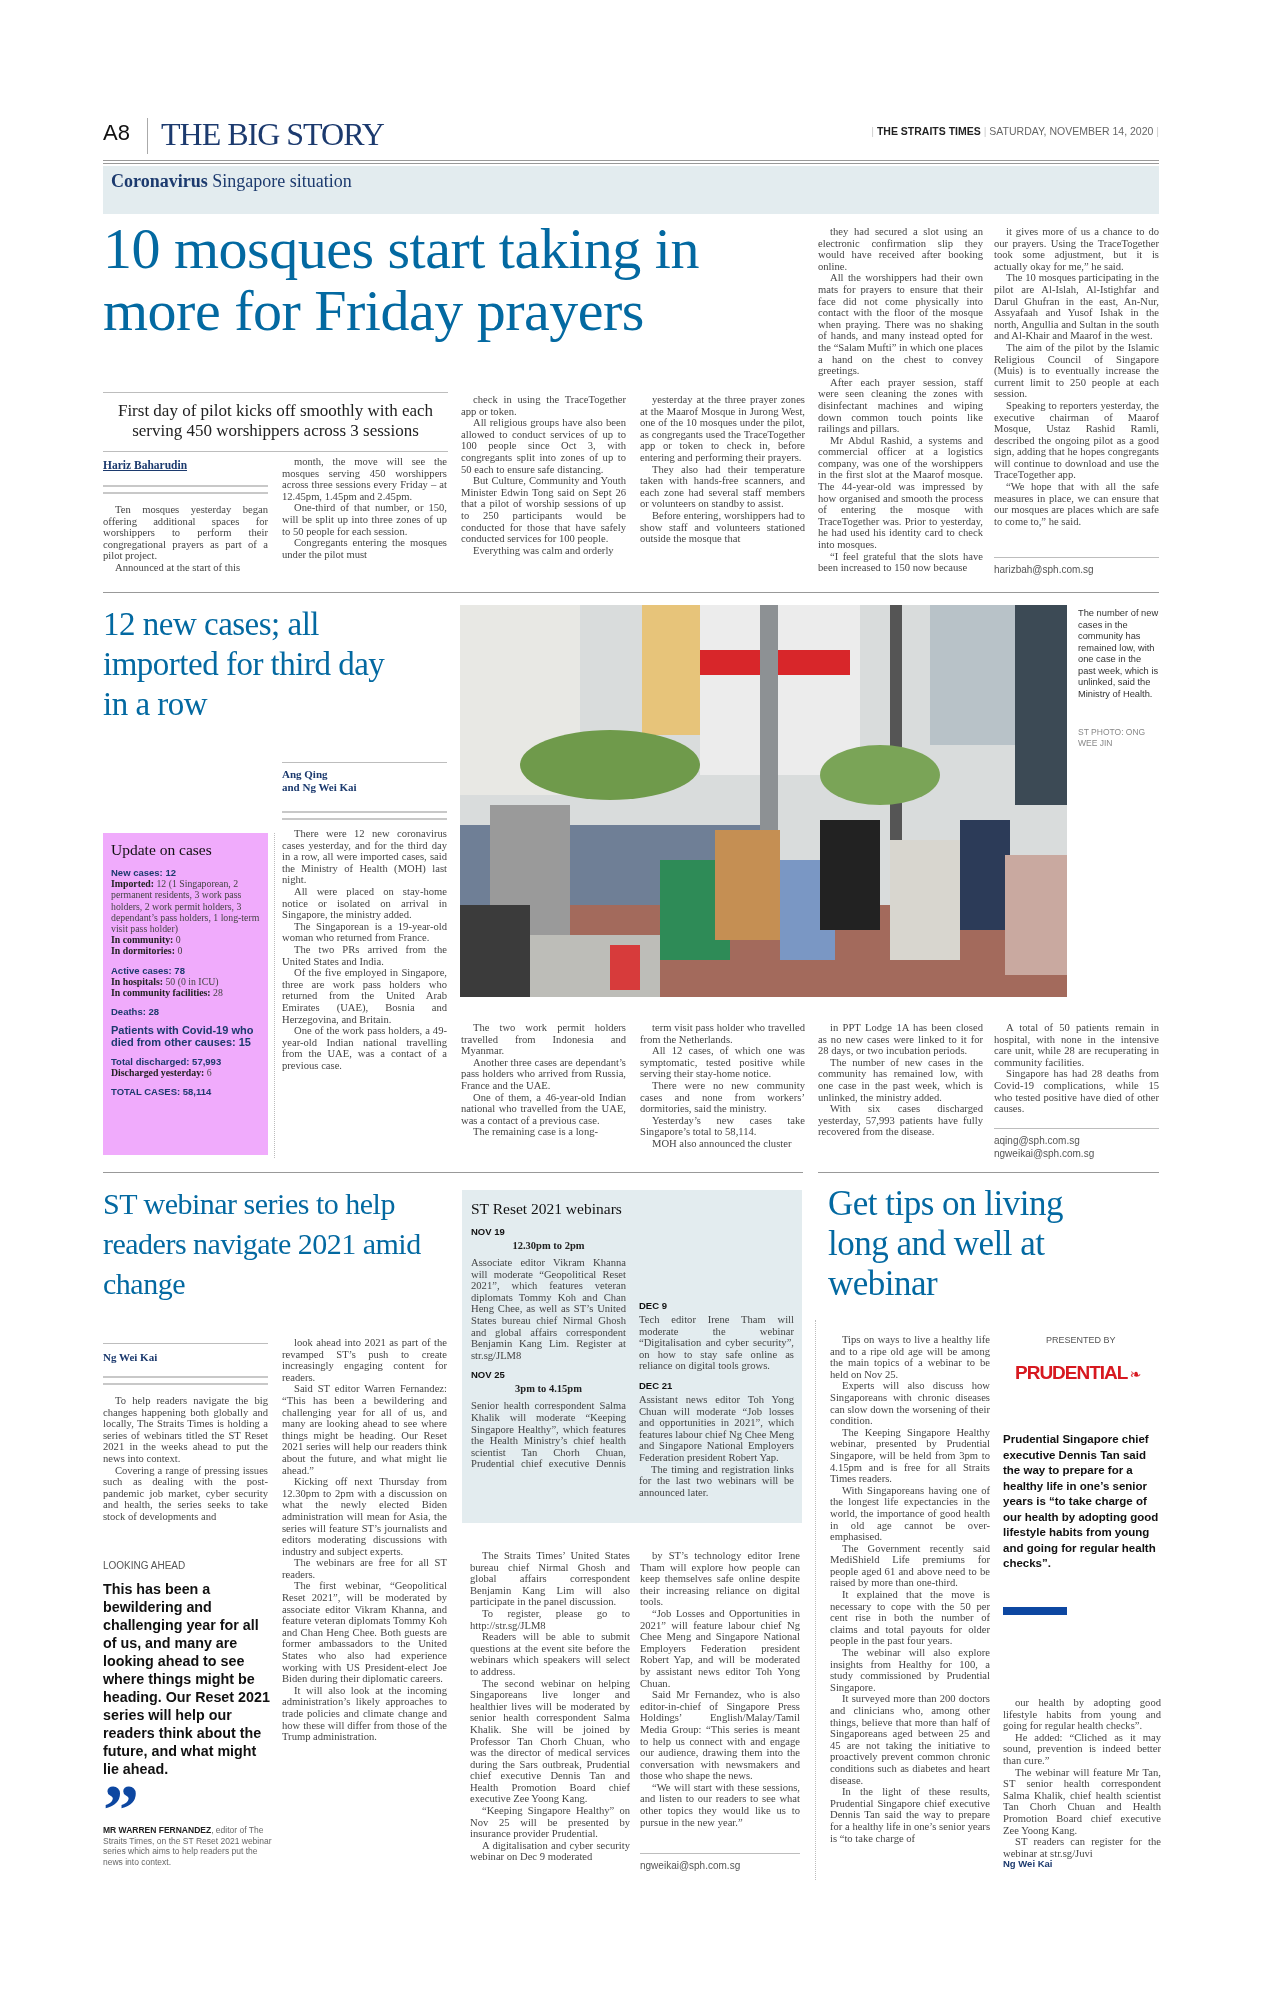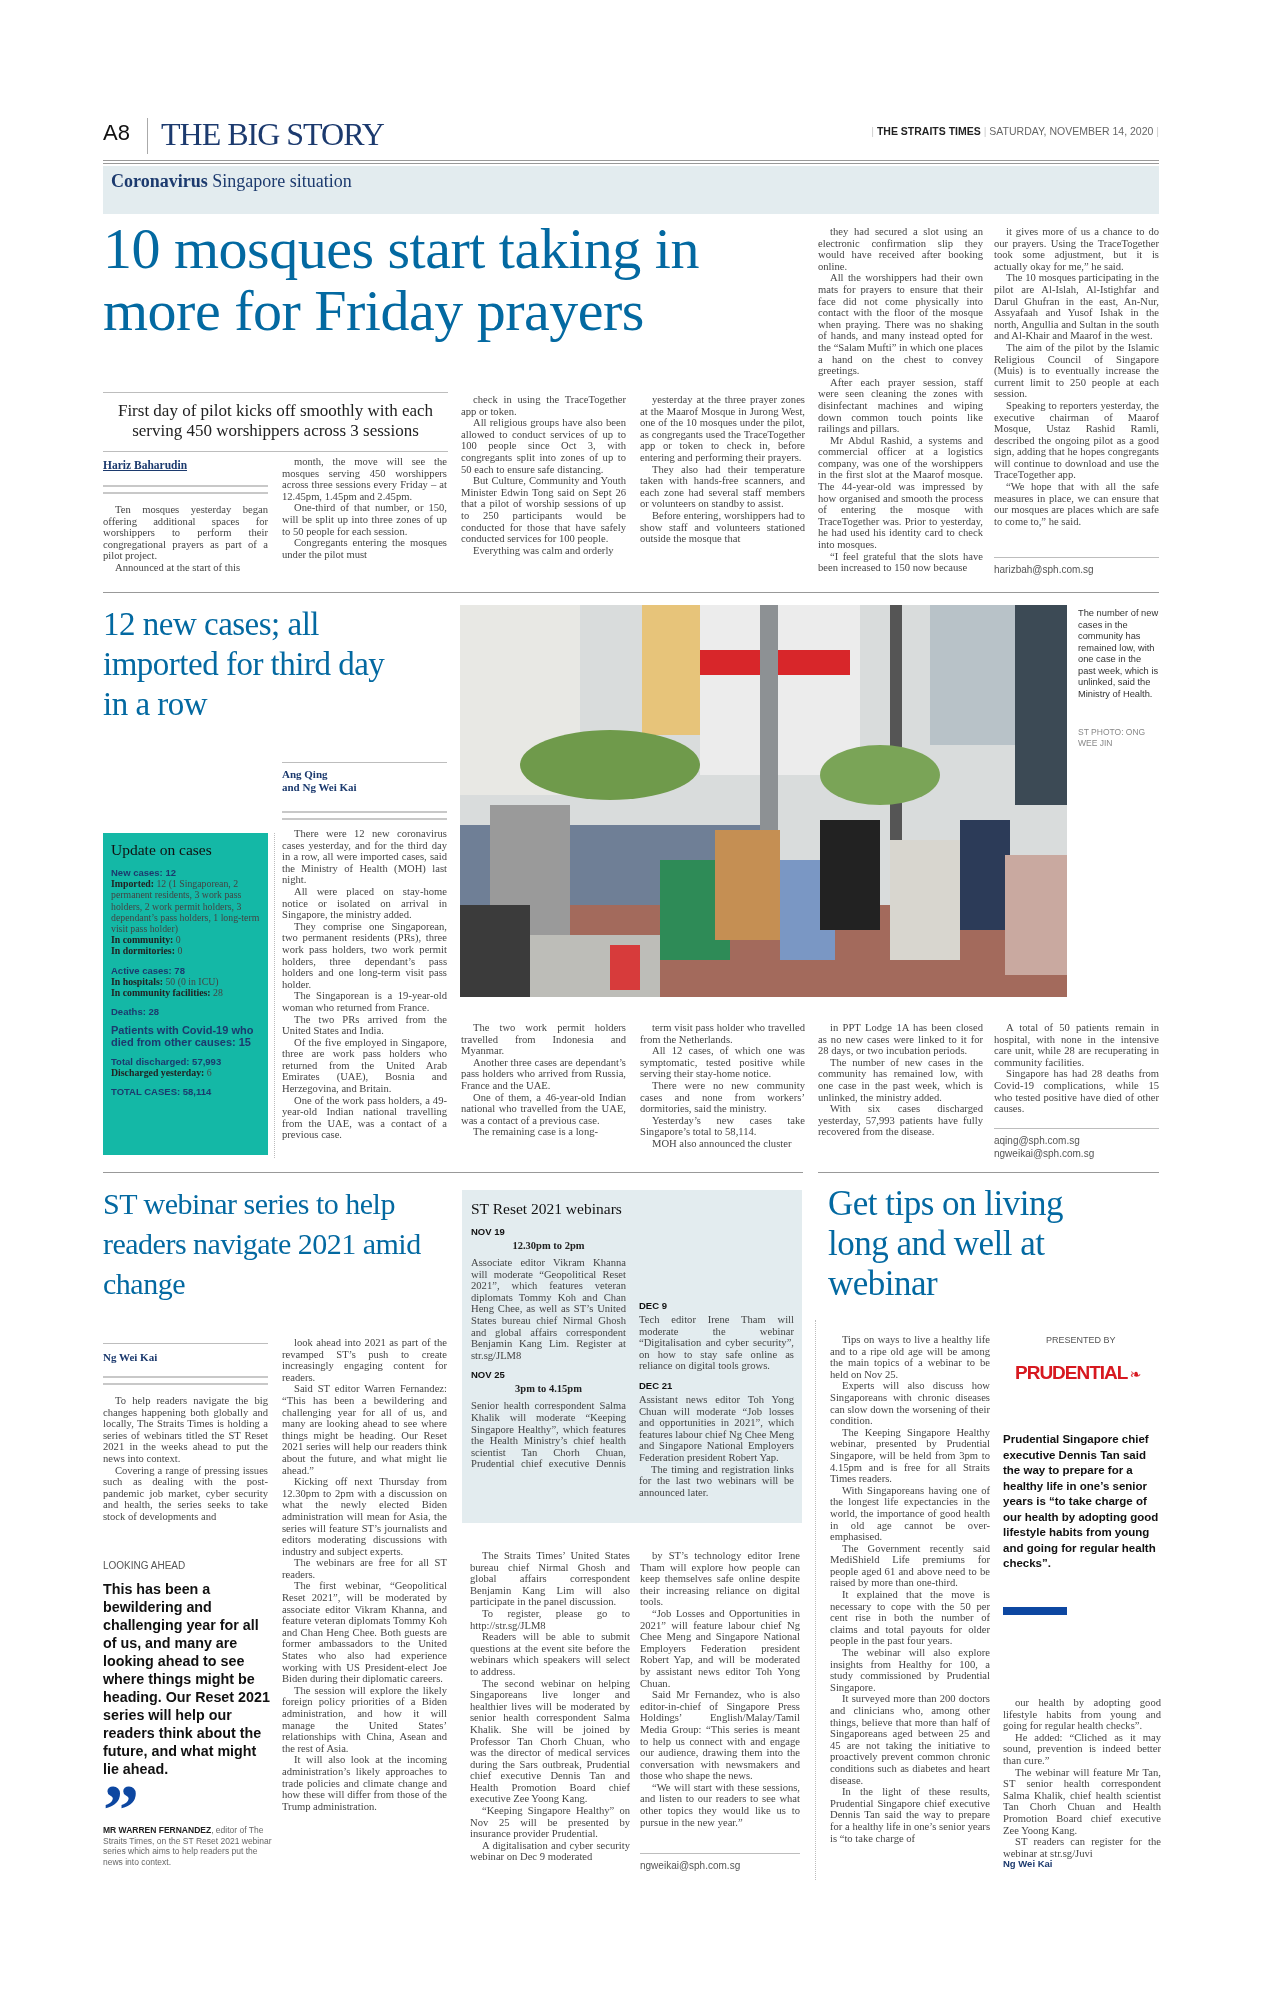--- a/index.html
+++ b/index.html
@@ -112,21 +112,21 @@
     <rect x="430" y="235" width="70" height="120" fill="#d8d6cf"></rect>
     <rect x="500" y="215" width="50" height="110" fill="#2c3b58"></rect>
     <rect x="545" y="250" width="62" height="120" fill="#c9a9a0"></rect>
     <rect x="0" y="300" width="70" height="92" fill="#3b3b3b"></rect>
     <rect x="150" y="340" width="30" height="45" fill="#d73b3b"></rect>
   </svg>
 </div>
 <div class="abs sans" style="left:1078px;top:608px;width:82px;font-size:9.3px;line-height:11.5px;color:#333;">The number of new cases in the community has remained low, with one case in the past week, which is unlinked, said the Ministry of Health.</div>
 <div class="abs sans" style="left:1078px;top:727px;width:82px;font-size:8.5px;line-height:11px;color:#888;">ST PHOTO: ONG WEE JIN</div>
 
-<div class="abs" style="left:103px;top:833px;width:165px;height:322px;background:#14b8a6;padding:0;">
+<div class="abs" style="left:103px;top:833px;width:165px;height:322px;background:#f0abfc;padding:0;">
   <div class="abs serif" style="left:8px;top:8px;font-size:15.5px;color:#111;">Update on cases</div>
   <div class="abs" style="left:8px;top:34px;width:152px;font-size:9.8px;line-height:11.2px;color:#444;">
     <div class="kicker" style="font-size:9.5px;">New cases: 12</div>
     <div><b style="color:#222;">Imported:</b><span> 12 (1 Singaporean, 2 permanent residents, 3 work pass holders, 2 work permit holders, 3 dependant’s pass holders, 1 long-term visit pass holder)</span></div>
     <div><b style="color:#222;">In community:</b><span> 0</span></div>
     <div><b style="color:#222;">In dormitories:</b><span> 0</span></div>
     <div class="kicker" style="font-size:9.5px;margin-top:8px;">Active cases: 78</div>
     <div><b style="color:#222;">In hospitals:</b><span> 50 (0 in ICU)</span></div>
     <div><b style="color:#222;">In community facilities:</b><span> 28</span></div>
     <div class="kicker" style="font-size:9.5px;margin-top:8px;">Deaths: 28</div>
@@ -141,21 +141,20 @@
 <div class="rule" style="left:282px;top:762px;width:165px;"></div>
 <div class="abs byline" style="left:282px;top:768px;font-size:11px;line-height:13px;">
   <div>Ang Qing</div>
   <div>and Ng Wei Kai</div>
 </div>
 <div class="double-rule" style="left:282px;top:811px;width:165px;"></div>
 
 <div class="abs body-text" style="left:282px;top:828px;width:165px;">
     <p>There were 12 new coronavirus cases yesterday, and for the third day in a row, all were imported cases, said the Ministry of Health (MOH) last night.</p>
     <p>All were placed on stay-home notice or isolated on arrival in Singapore, the ministry added.</p>
-    <p>They comprise one Singaporean, two permanent residents (PRs), three work pass holders, two work permit holders, three dependant’s pass holders and one long-term visit pass holder.</p>
     <p>The Singaporean is a 19-year-old woman who returned from France.</p>
     <p>The two PRs arrived from the United States and India.</p>
     <p>Of the five employed in Singapore, three are work pass holders who returned from the United Arab Emirates (UAE), Bosnia and Herzegovina, and Britain.</p>
     <p>One of the work pass holders, a 49-year-old Indian national travelling from the UAE, was a contact of a previous case.</p>
   </div>
 <div class="abs body-text" style="left:461px;top:1022px;width:165px;">
     <p>The two work permit holders travelled from Indonesia and Myanmar.</p>
     <p>Another three cases are dependant’s pass holders who arrived from Russia, France and the UAE.</p>
     <p>One of them, a 46-year-old Indian national who travelled from the UAE, was a contact of a previous case.</p>
     <p>The remaining case is a long-</p>
@@ -192,21 +191,20 @@
 <div class="abs body-text" style="left:103px;top:1395px;width:165px;">
     <p>To help readers navigate the big changes happening both globally and locally, The Straits Times is holding a series of webinars titled the ST Reset 2021 in the weeks ahead to put the news into context.</p>
     <p>Covering a range of pressing issues such as dealing with the post-pandemic job market, cyber security and health, the series seeks to take stock of developments and</p>
   </div>
 <div class="abs body-text" style="left:282px;top:1337px;width:165px;">
     <p>look ahead into 2021 as part of the revamped ST’s push to create increasingly engaging content for readers.</p>
     <p>Said ST editor Warren Fernandez: “This has been a bewildering and challenging year for all of us, and many are looking ahead to see where things might be heading. Our Reset 2021 series will help our readers think about the future, and what might lie ahead.”</p>
     <p>Kicking off next Thursday from 12.30pm to 2pm with a discussion on what the newly elected Biden administration will mean for Asia, the series will feature ST’s journalists and editors moderating discussions with industry and subject experts.</p>
     <p>The webinars are free for all ST readers.</p>
     <p>The first webinar, “Geopolitical Reset 2021”, will be moderated by associate editor Vikram Khanna, and feature veteran diplomats Tommy Koh and Chan Heng Chee. Both guests are former ambassadors to the United States who also had experience working with US President-elect Joe Biden during their diplomatic careers.</p>
-    <p>The session will explore the likely foreign policy priorities of a Biden administration, and how it will manage the United States’ relationships with China, Asean and the rest of Asia.</p>
     <p>It will also look at the incoming administration’s likely approaches to trade policies and climate change and how these will differ from those of the Trump administration.</p>
   </div>
 <div class="abs body-text" style="left:470px;top:1550px;width:160px;">
     <p>The Straits Times’ United States bureau chief Nirmal Ghosh and global affairs correspondent Benjamin Kang Lim will also participate in the panel discussion.</p>
     <p>To register, please go to http://str.sg/JLM8</p>
     <p>Readers will be able to submit questions at the event site before the webinars which speakers will select to address.</p>
     <p>The second webinar on helping Singaporeans live longer and healthier lives will be moderated by senior health correspondent Salma Khalik. She will be joined by Professor Tan Chorh Chuan, who was the director of medical services during the Sars outbreak, Prudential chief executive Dennis Tan and Health Promotion Board chief executive Zee Yoong Kang.</p>
     <p>“Keeping Singapore Healthy” on Nov 25 will be presented by insurance provider Prudential.</p>
     <p>A digitalisation and cyber security webinar on Dec 9 moderated</p>
   </div>

